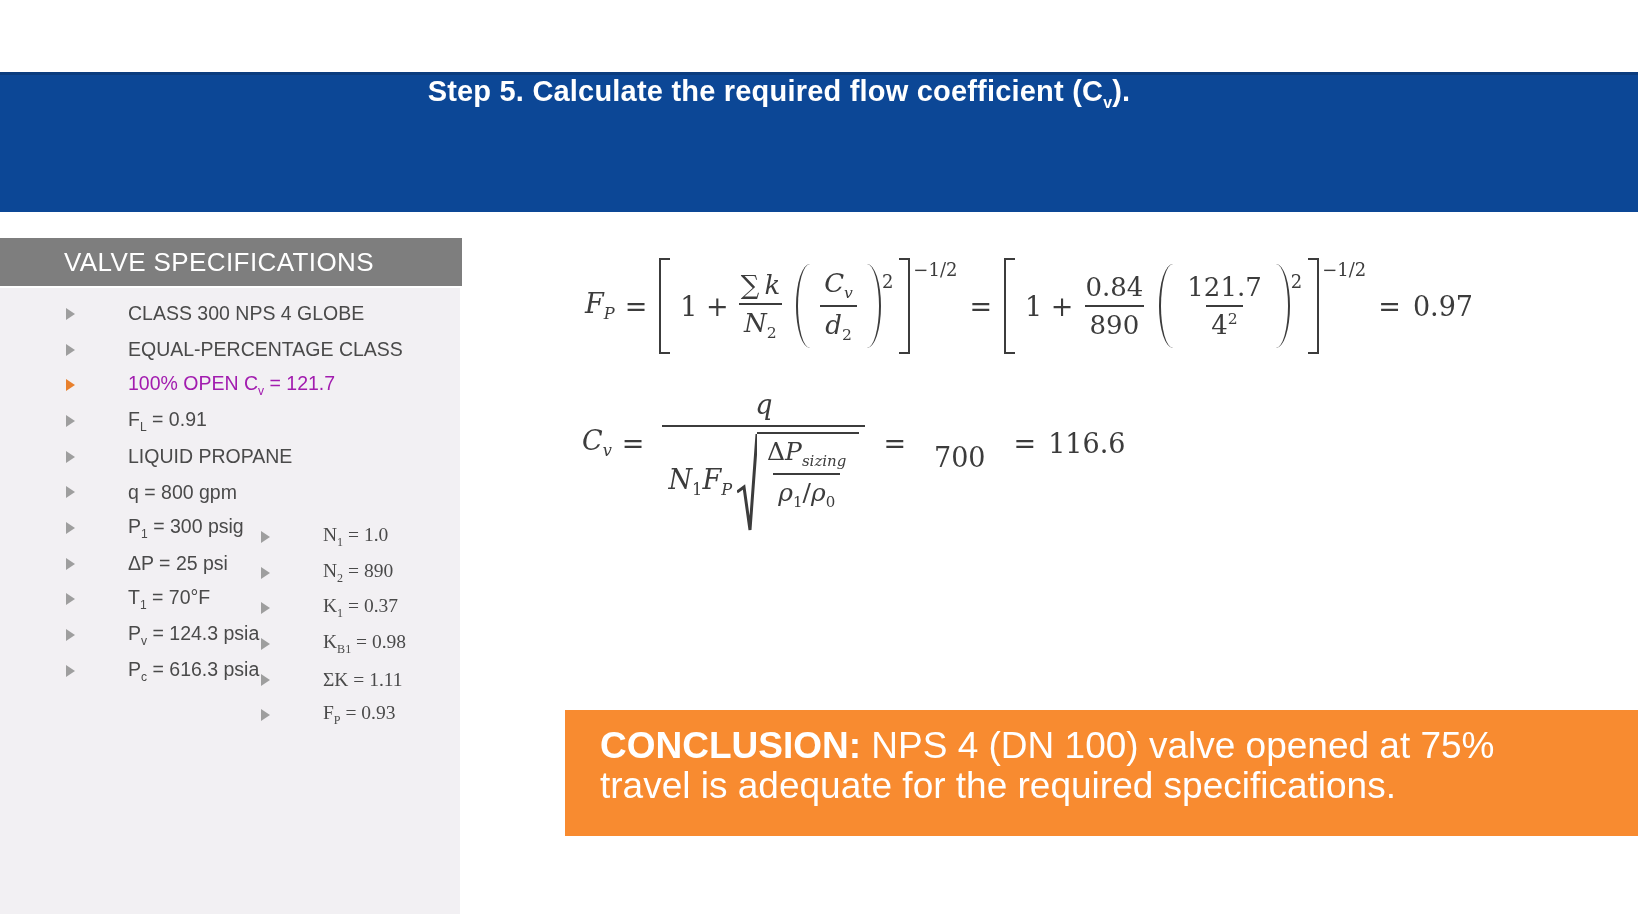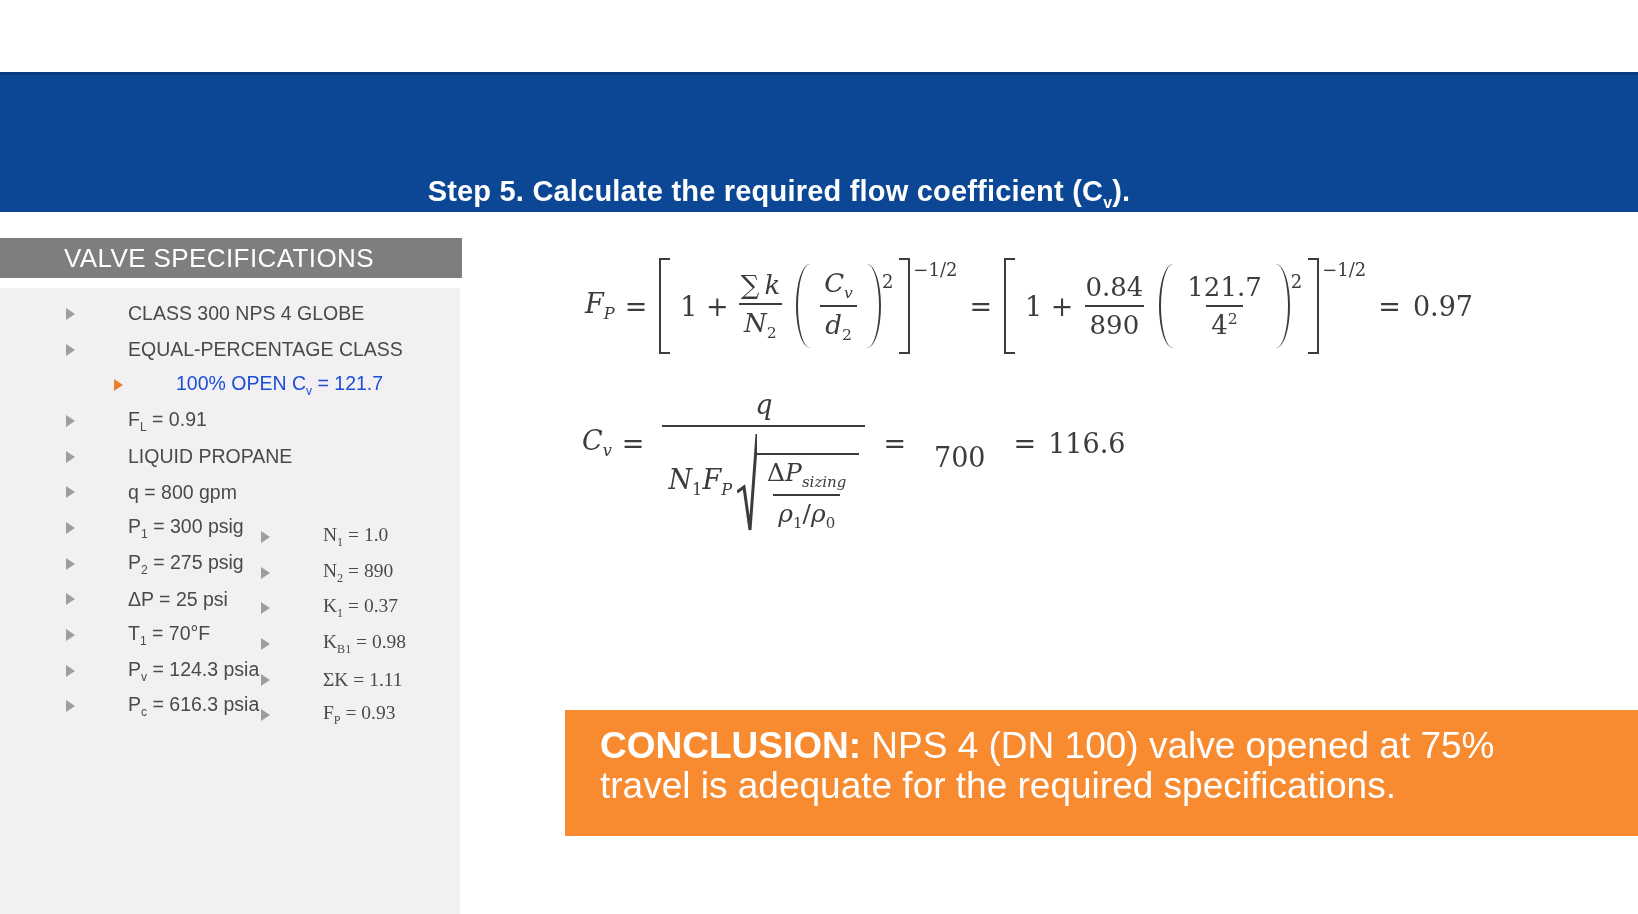--- a/index.html
+++ b/index.html
@@ -2,38 +2,38 @@
 <html><head>
 <meta charset="utf-8">
 <style>
   html,body { margin:0; padding:0; background:#ffffff; }
   .slide { position:relative; width:1638px; height:914px; background:#ffffff;
            font-family:"Liberation Sans", sans-serif; overflow:hidden; }
 
   
   .topbar { position:absolute; left:0; top:72px; width:1638px; height:140px;
             background:#0C4796; border-top:3px solid #0B3C7E; box-sizing:border-box;
-            display:flex; align-items:flex-end; justify-content:center; }
+            display:flex; align-items:flex-start; justify-content:center; }
   .title { color:#ffffff; font-size:29px; font-weight:700; letter-spacing:0.2px; padding-right:80px; }
   .title sub { font-size:0.55em; }
 
   
-  .spec-header { position:absolute; left:0; top:238px; width:462px; height:40px;
+  .spec-header { position:absolute; left:0; top:238px; width:462px; height:48px;
                  background:#7E7E7E; color:#ffffff; display:flex; align-items:center;
                  padding-left:64px; box-sizing:border-box; font-size:26px; letter-spacing:0.4px; }
   .spec-body { position:absolute; left:0; top:288px; width:460px; height:626px; background:#F2F0F3; }
   .spec-list { position:absolute; }
   .spec-list.left  { left:0; top:8px; }
   .spec-list.right { left:195px; top:231px;font-family:Liberation Serif, serif; }
   .spec-row { height:35.7px; display:flex; align-items:center; padding-left:66px;
               font-size:19.5px; color:#4A4A4A; white-space:nowrap;gap:38px; }
   .spec-row .bullet { width:0; height:0; border-left:9px solid #9E9E9E;
               border-top:6px solid transparent; border-bottom:6px solid transparent;
               margin-right:15px; flex:none; }
-  .spec-row.accent { color:#1d4ed8;margin-left:48px; }
+  .spec-row.accent { color:#a21caf; }
   .spec-row.accent .bullet { border-left-color:#E8802D; }
   .spec-text sub { font-size:0.62em; }
 
   
   .math { position:absolute; display:flex; align-items:center; color:#3C3C3C;
           font-family:"DejaVu Serif","DejaVu Sans",serif; font-size:27px; white-space:nowrap; }
   .f1 { left:585px; top:247px; height:118px; }
   .f2 { left:582px; top:383px; height:120px; }
   .mi { font-style:italic; }
   .math sub { font-size:0.6em; }
@@ -55,21 +55,21 @@
 
   .par { align-self:center; height:84px; width:12px; flex:none; }
   .par.l { border-left:2.6px solid #3C3C3C; border-radius:100% 0 0 100% / 50% 0 0 50%; margin:0 4px 0 6px; }
   .par.r { border-right:2.6px solid #3C3C3C; border-radius:0 100% 100% 0 / 0 50% 50% 0; margin-left:4px; }
 
   .bigfrac { display:inline-flex; flex-direction:column; align-items:center;
              margin:0 8px; transform:translateY(17px); }
   .bf-num { padding:0 10px 5px; }
   .bf-den { border-top:2.4px solid #3C3C3C; padding:5px 6px 0; display:flex; align-items:center; }
 
-  .sqrt { display:flex; align-items:flex-end; margin-left:5px; }
+  .sqrt { display:flex; align-items:flex-start; margin-left:5px; }
   .rad  { width:20px; flex:none; display:block; height:auto; }
   .sqrt-body { border-top:2.4px solid #3C3C3C; padding:3px 8px 0 5px; display:flex; align-items:center; }
   .sqrt .frac { font-size:25px; margin:0; }
   .sub-it { font-size:0.55em; font-style:italic; }
 
   
   .conclusion { position:absolute; left:565px; top:710px; width:1073px; height:126px;
                 background:#F88B30; color:#ffffff; box-sizing:border-box;
                 padding:16px 20px 0 35px; font-size:37px; line-height:40px; }
   .conclusion .cbold { font-weight:700; }
@@ -116,24 +116,20 @@
     <div class="spec-row">
       <span class="bullet"></span>
       <span class="spec-text">q = 800 gpm</span>
     </div>
 
     <div class="spec-row">
       <span class="bullet"></span>
       <span class="spec-text">P<sub>1</sub> = 300 psig</span>
     </div>
 
-    <div class="spec-row">
-      <span class="bullet"></span>
-      <span class="spec-text">P<sub>2</sub> = 275 psig</span>
-    </div>
 
     <div class="spec-row">
       <span class="bullet"></span>
       <span class="spec-text">ΔP = 25 psi</span>
     </div>
 
     <div class="spec-row">
       <span class="bullet"></span>
       <span class="spec-text">T<sub>1</sub> = 70°F</span>
     </div>

